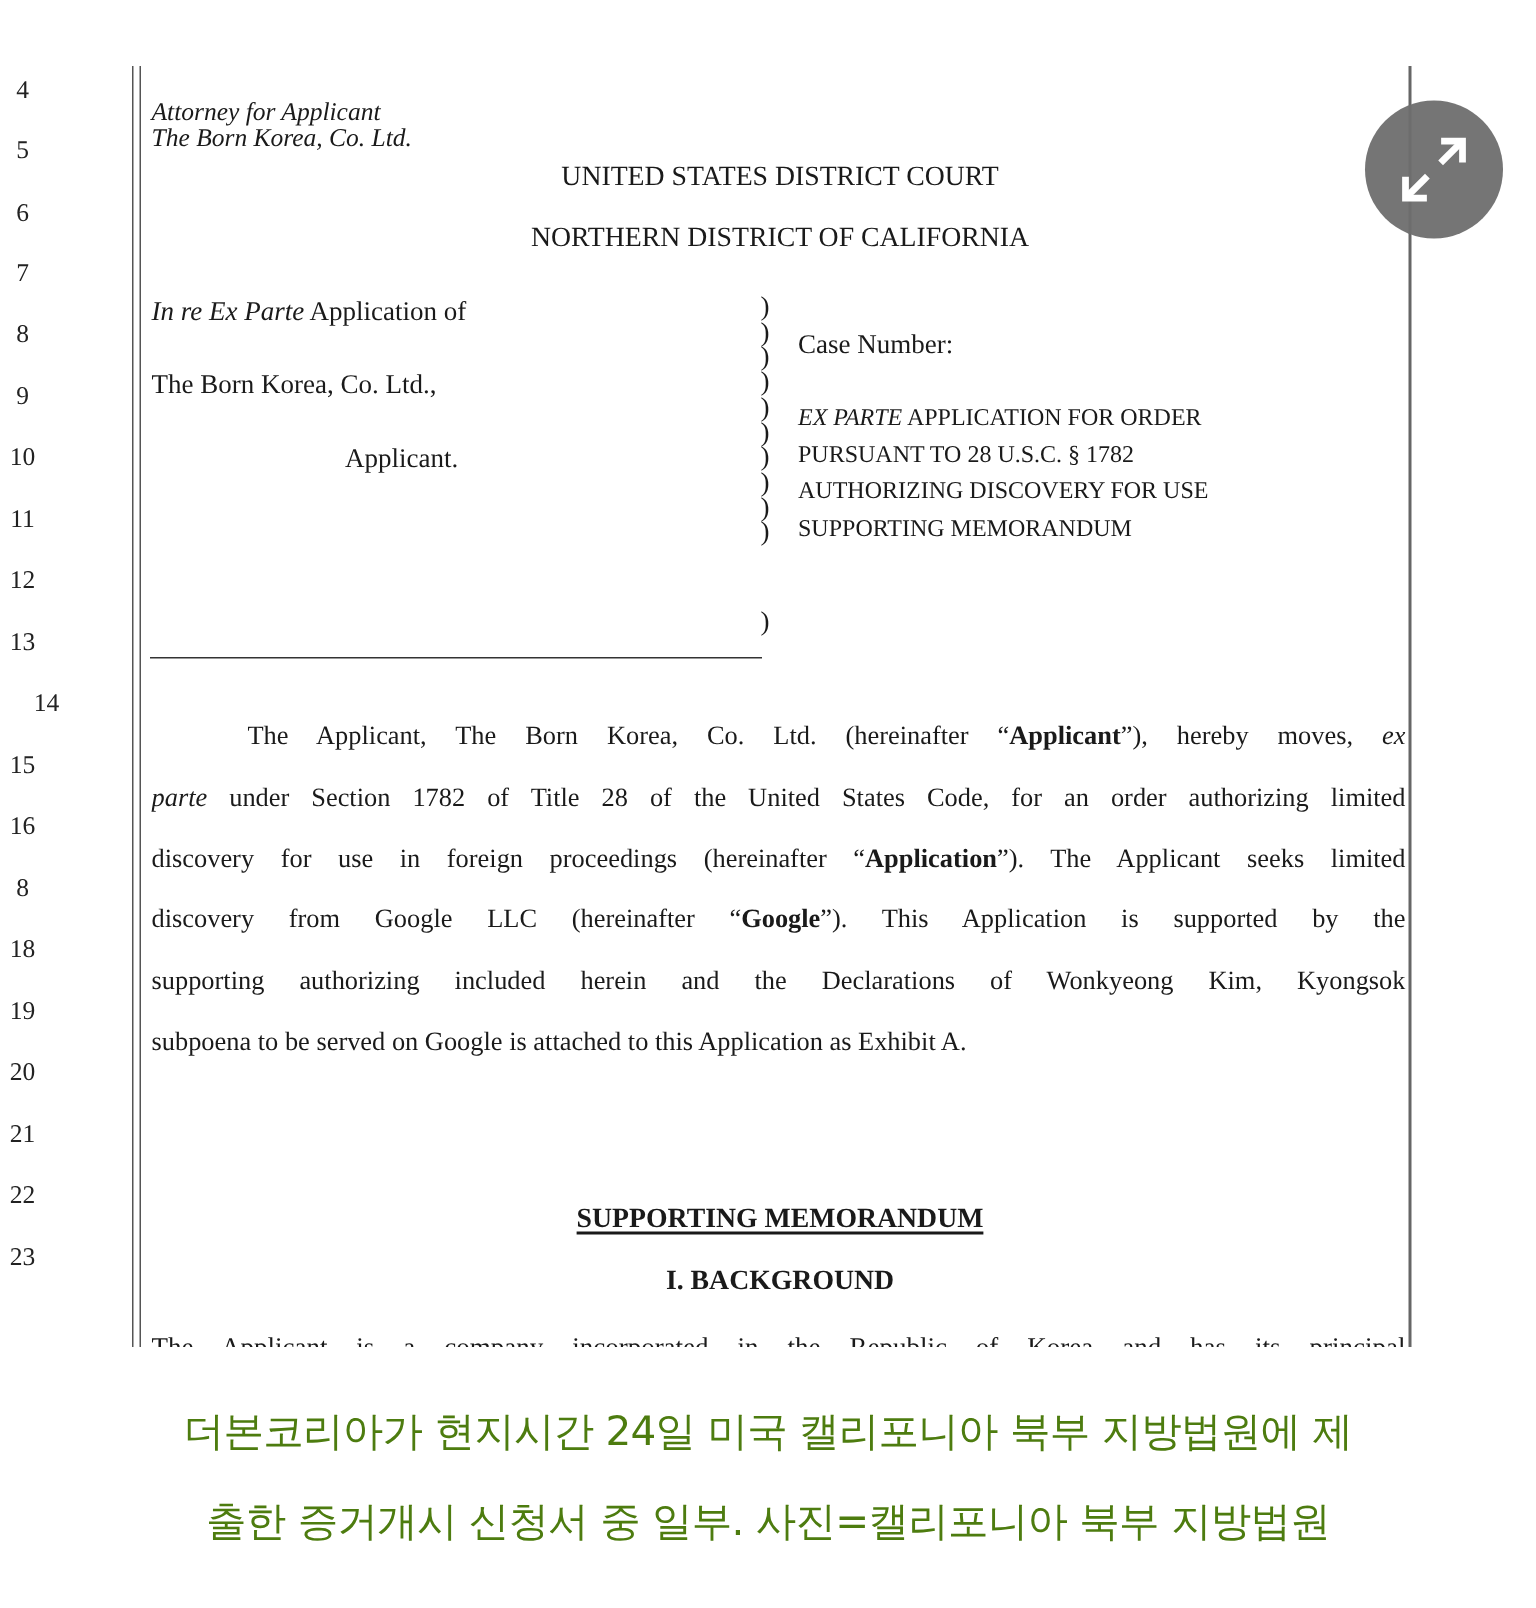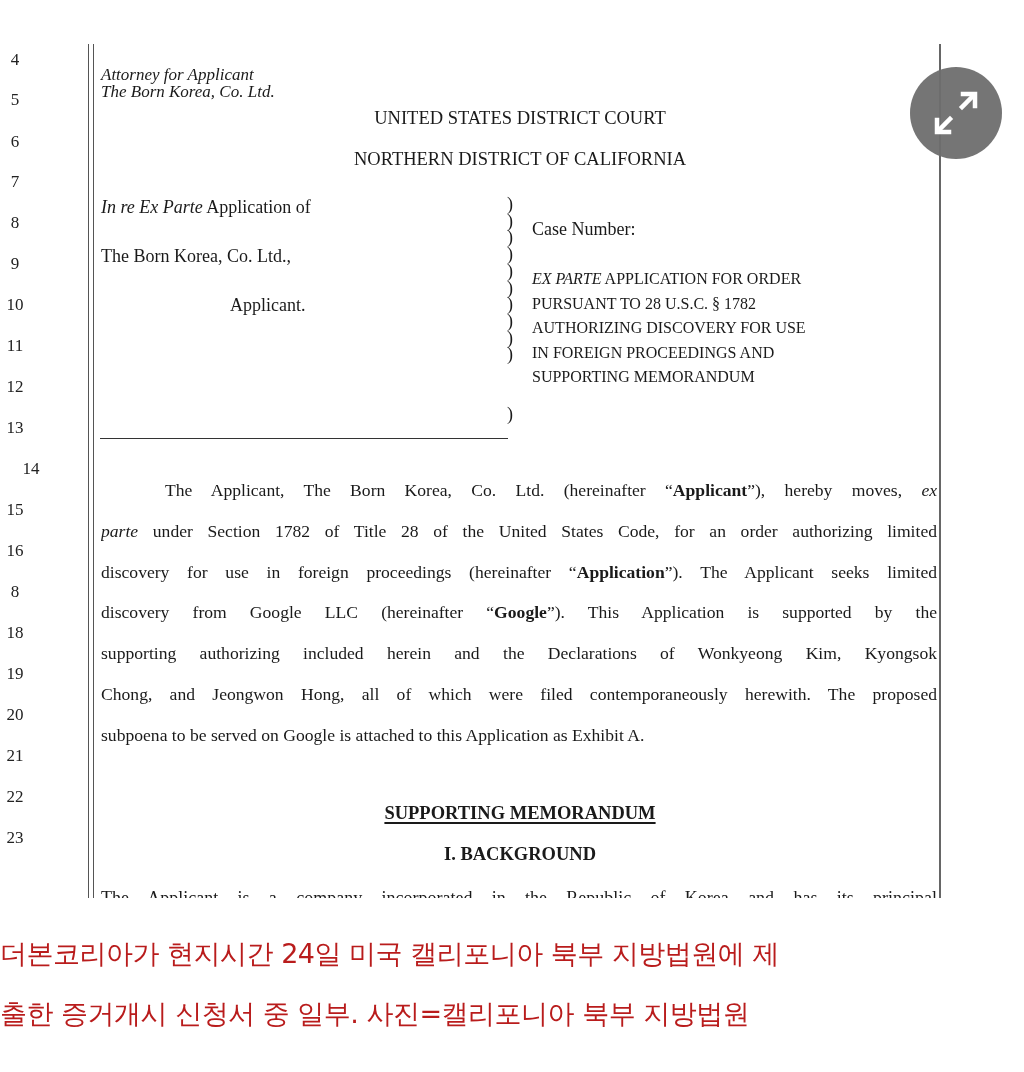--- a/index.html
+++ b/index.html
@@ -17,21 +17,21 @@
     .caption-rule { position: absolute; left: 100px; top: 438px; width: 408px; height: 1px; background: #333; }
     .right-title { position: absolute; left: 532px; top: 267px; font-size: 16px; font-weight: normal; line-height: 24.6px; white-space: nowrap; }
     .para { position: absolute; left: 101px; width: 836px; font-size: 17.6px; line-height: 40.8px; text-align: justify; text-align-last: justify; }
     .para .line { display: block; white-space: nowrap; text-align: justify; text-align-last: justify; overflow: hidden; }
     .para .last { text-align-last: left; }
     .memo { position: absolute; left: 100px; width: 840px; text-align: center; font-weight: bold; font-size: 18.5px; }
     .memo u { text-decoration: underline; text-decoration-thickness: 2px; text-underline-offset: 3px; }
     .cutline { position: absolute; left: 101px; top: 884px; width: 836px; font-size: 18px; white-space: nowrap; overflow: hidden; height: 14px; line-height: 28px; text-align: justify; text-align-last: justify; }
     .expand-btn { position: absolute; left: 910px; top: 67px; width: 92px; height: 92px; border-radius: 50%; background: rgba(110,110,110,0.95); cursor: pointer; }
     .expand-btn svg { position: absolute; left: 0; top: 0; }
-    .caption { position: absolute; left: 0; width: 1024px; font-family: "DejaVu Sans", "Liberation Sans", sans-serif; color: #b91c1c; font-size: 27px; letter-spacing: -0.5px; }
+    .caption { position: absolute; left: 0; width: 1024px; text-align: center; font-family: "DejaVu Sans", "Liberation Sans", sans-serif; color: #4d7c0f; font-size: 27px; letter-spacing: -0.5px; }
   </style>
 </head>
 <body>
 
 <div class="page">
   <div id="line-numbers">
       <div class="lnum" style="top: 50px;">4</div>
       <div class="lnum" style="top: 90px;">5</div>
       <div class="lnum" style="top: 132px;">6</div>
       <div class="lnum" style="top: 172px;">7</div>
@@ -84,31 +84,29 @@
 )
 )</div>
   <div class="paren" style="top:406px; white-space:pre;">)</div>
 
   <div class="txt" style="left:532px; top:219px;">Case Number:</div>
 
   <div class="right-title">
     <div><span class="it">EX PARTE</span><span> APPLICATION FOR ORDER</span></div>
     <div>PURSUANT TO 28 U.S.C. § 1782</div>
     <div>AUTHORIZING DISCOVERY FOR USE</div>
-    <div>IN FOREIGN PROCEEDINGS AND</div>
     <div>SUPPORTING MEMORANDUM</div>
   </div>
 
   <div class="para" style="top:470px;">
     <span class="line" style="padding-left:64px;"><span>The Applicant, The Born Korea, Co. Ltd. (hereinafter “</span><b>Applicant</b><span>”), hereby moves, </span><i>ex</i></span>
     <span class="line"><i>parte</i><span> under Section 1782 of Title 28 of the United States Code, for an order authorizing limited</span></span>
     <span class="line"><span>discovery for use in foreign proceedings (hereinafter “</span><b>Application</b><span>”). The Applicant seeks limited</span></span>
     <span class="line"><span>discovery from Google LLC (hereinafter “</span><b>Google</b><span>”). This Application is supported by the</span></span>
     <span class="line">supporting authorizing included herein and the Declarations of Wonkyeong Kim, Kyongsok</span>
-    <span class="line">Chong, and Jeongwon Hong, all of which were filed contemporaneously herewith. The proposed</span>
     <span class="line last">subpoena to be served on Google is attached to this Application as Exhibit A.</span>
   </div>
 
   <div class="memo" style="top:803px;"><u>SUPPORTING MEMORANDUM</u></div>
   <div class="memo" style="top:844px;">I.  BACKGROUND</div>
 
   <div class="cutline">The Applicant is a company incorporated in the Republic of Korea and has its principal</div>
 
   <div class="expand-btn">
     <svg width="92" height="92" viewBox="0 0 92 92">

